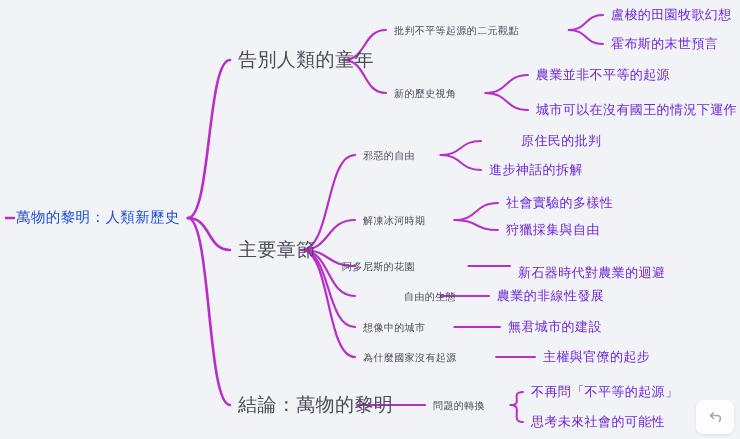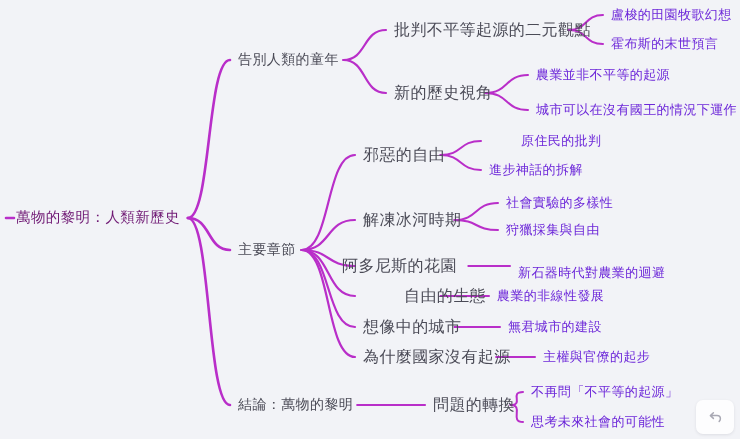--- a/index.html
+++ b/index.html
@@ -27,27 +27,27 @@
   .node {
     position: absolute;
     white-space: nowrap;
     color: #4b4b57;
     letter-spacing: 0.4px;
     transform: translateY(-50%);
     line-height: 1.1;
   }
   .node.root {
     font-size: 14.5px;
-    color: #701a75;
+    color: #1d4ed8;
   }
   .node.lvl2 {
-    font-size: 14px;
+    font-size: 19px;
   }
   .node.lvl3 {
-    font-size: 16px;
+    font-size: 10px;
   }
   .node.lvl4 {
     font-size: 13px;
     color: #6d28d9;
   }
   #undo-button {
     position: absolute;
     right: 6px;
     bottom: 5px;
     width: 38px;

